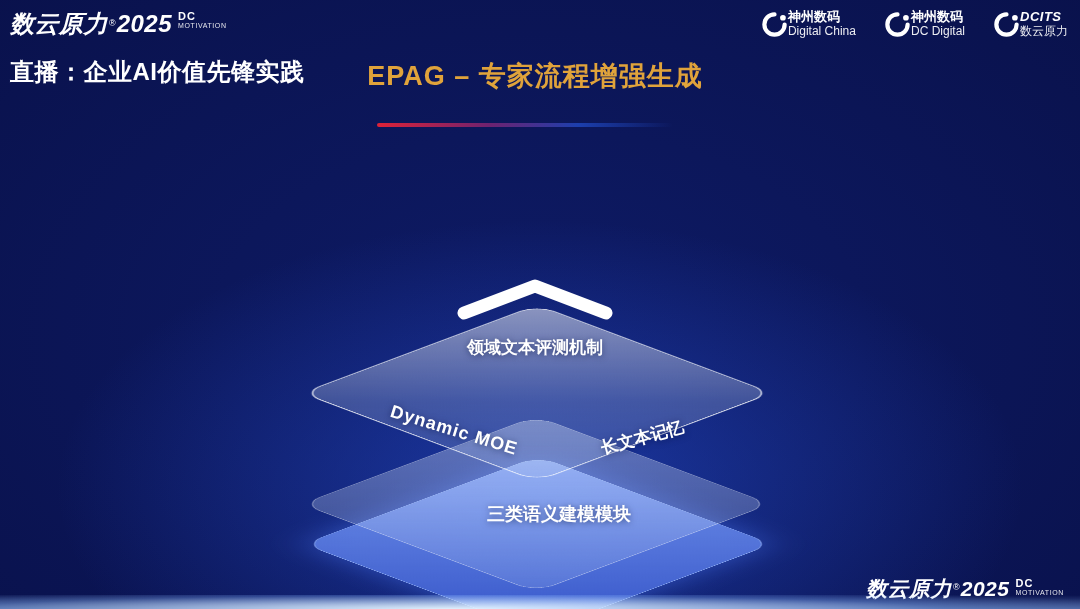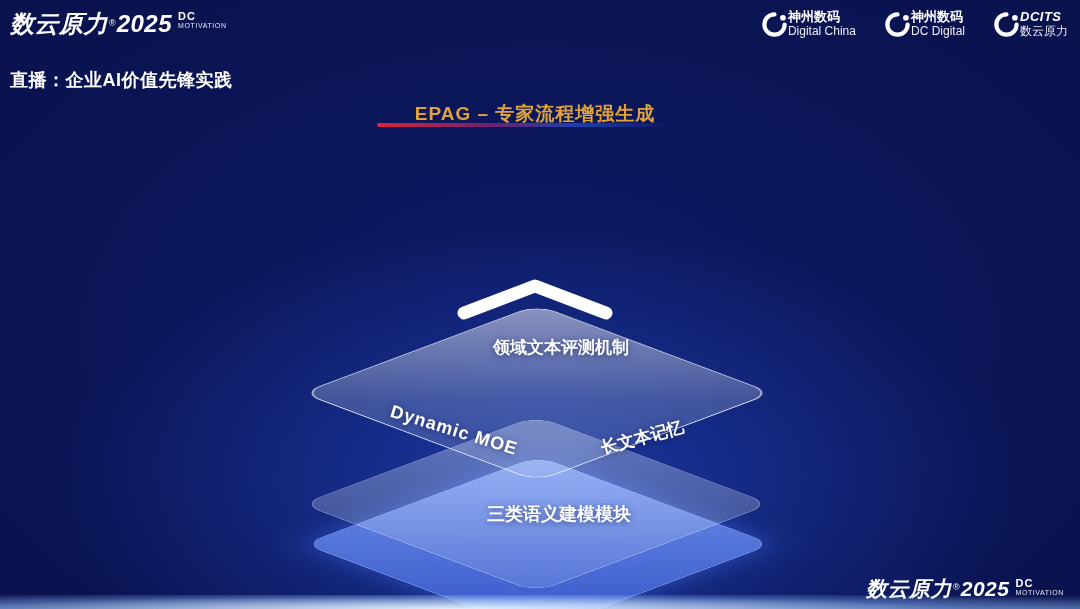--- a/index.html
+++ b/index.html
@@ -15,24 +15,24 @@
   .brand-top{left:10px;top:8px;}
   .brand-bottom{right:16px;bottom:6px;}
   .brand-name,.brand-year{font-style:italic;font-weight:800;letter-spacing:.5px;}
   .brand-top .brand-name,.brand-top .brand-year{font-size:24px;}
   .brand-bottom .brand-name,.brand-bottom .brand-year{font-size:21px;}
   .brand-reg{font-size:9px;vertical-align:super;margin:0 1px;}
   .brand-sub{display:flex;flex-direction:column;line-height:1;margin-top:3px;}
   .brand-sub span:first-child{font-size:11px;font-weight:700;letter-spacing:1px;}
   .brand-sub span:last-child{font-size:7px;letter-spacing:.6px;opacity:.9;}
   
-  .live-label{position:absolute;left:10px;top:68px;font-size:18px;font-weight:700;letter-spacing:.5px;}
+  .live-label{position:absolute;left:10px;top:56px;font-size:24px;font-weight:700;letter-spacing:.5px;}
   
   .slide-title{position:absolute;left:535px;top:58px;transform:translateX(-50%);
-    color:#E0A33B;font-size:19px;font-weight:700;letter-spacing:1px;white-space:nowrap;margin-top:43px;}
+    color:#E0A33B;font-size:27px;font-weight:700;letter-spacing:1px;white-space:nowrap;}
   .divider{position:absolute;left:377px;top:123px;width:296px;height:4px;border-radius:2px;
     background:linear-gradient(to right,#DE2238,#6E2270 38%,#1C3FAE 68%,rgba(28,70,190,0));}
   
   .logos{position:absolute;top:10px;right:12px;display:flex;gap:28px;align-items:center;}
   .logo-group{display:flex;align-items:center;}
   .logo-icon{width:27px;height:27px;flex:0 0 auto;}
   .logo-text{display:flex;flex-direction:column;line-height:1.15;}
   .logo-cn{font-size:13px;font-weight:700;}
   .logo-en{font-size:12px;opacity:.92;}
   .logo-group:nth-child(3) .logo-cn{font-style:italic;letter-spacing:.5px;}
@@ -50,21 +50,21 @@
   .layer-mid{left:370px;top:338px;z-index:2;
     background:linear-gradient(135deg,rgba(230,240,255,.36),rgba(175,198,242,.17));
     border:1.5px solid rgba(255,255,255,.42);}
   .layer-bottom{left:372px;top:378px;z-index:1;
     background:linear-gradient(135deg,rgba(128,163,250,.88),rgba(58,92,215,.82));
     border:1.5px solid rgba(172,200,255,.55);
     box-shadow:0 0 46px rgba(70,110,230,.55);}
   .chevron{position:absolute;left:452px;top:276px;z-index:4;}
   .stack-label{position:absolute;z-index:5;font-weight:700;color:#fff;
     text-shadow:0 1px 6px rgba(8,18,60,.55);white-space:nowrap;}
-  .label-top{left:561px;top:336px;transform:translateX(-50%);font-size:17px;}
+  .label-top{left:535px;top:336px;transform:translateX(-50%);font-size:17px;}
   .label-mid-left{left:388px;top:420px;font-size:18px;font-weight:600;letter-spacing:1px;transform:rotate(17deg);}
   .label-mid-right{left:600px;top:426px;font-size:17px;transform:rotate(-15deg);}
   .label-bottom{left:535px;top:502px;transform:translateX(-50%);font-size:18px;margin-left:24px;}
   
   .bottom-glow{position:absolute;left:0;bottom:0;width:100%;height:14px;z-index:6;
     background:
       radial-gradient(ellipse 720px 20px at 42% 100%, rgba(232,246,255,.95), rgba(140,185,255,.25) 68%, rgba(120,160,255,0)),
       linear-gradient(to top, rgba(150,195,255,.45), rgba(120,160,255,0));}
 </style>
 </head>

